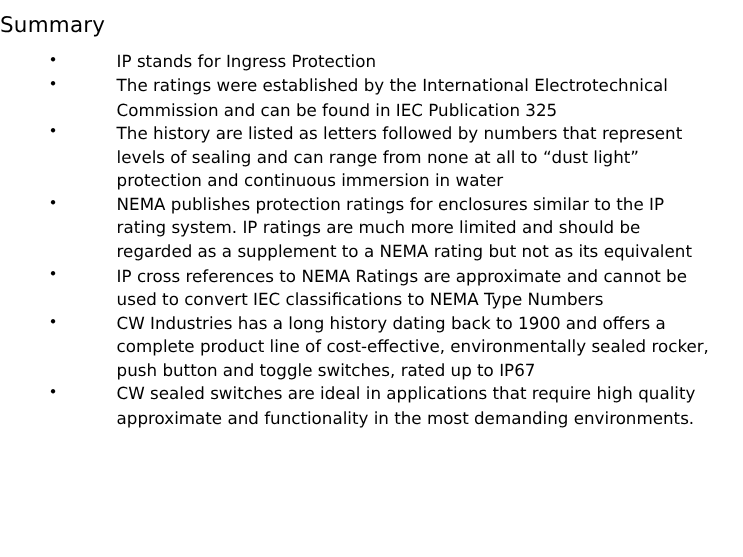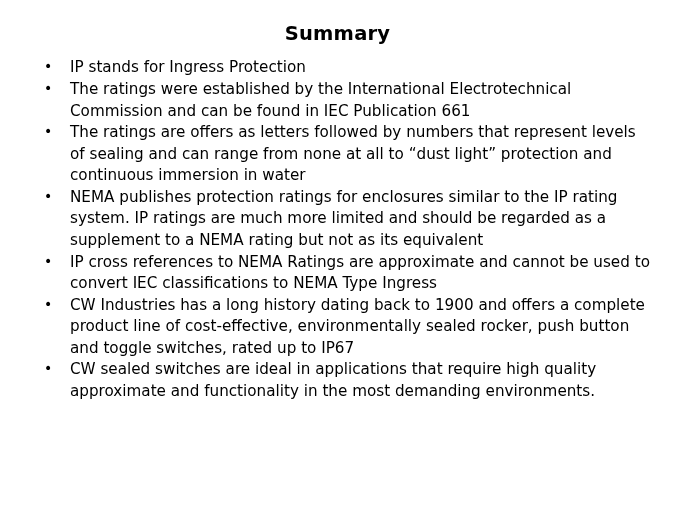--- a/index.html
+++ b/index.html
@@ -14,25 +14,25 @@
     color: #000000;
     overflow: hidden;
   }
   .slide {
     width: 675px;
     height: 506px;
     position: relative;
     box-sizing: border-box;
   }
   .slide-title {
-    text-align: center;
+    text-align: left;
     font-size: 19.5px;
-    font-weight: bold;
+    font-weight: normal;
     letter-spacing: 0.2px;
-    margin: 22px 0 0 0;
+    margin: 11px 0 0 0;
     padding: 0;
     line-height: 1.2;
   }
   .bullet-list {
     list-style: none;
     margin: 12px 0 0 0;
     padding: 0 22px 0 40px;
   }
   .bullet-item {
     position: relative;
@@ -44,54 +44,55 @@
   }
   .bullet-marker {
     position: absolute;
     left: 4px;
     top: 0;
     font-size: 14px;
     line-height: 1.42;
   }
   .bullet-text {
     display: block;
+    margin-left: 36px;
   }
 </style>
 </head>
 <body>
 
 <div class="slide">
 
   <h1 class="slide-title">Summary</h1>
 
   <ul class="bullet-list">
 
     <li class="bullet-item">
       <span class="bullet-marker">•</span>
       <span class="bullet-text">IP stands for Ingress Protection</span>
     </li>
 
     <li class="bullet-item">
       <span class="bullet-marker">•</span>
-      <span class="bullet-text">The ratings were established by the International Electrotechnical Commission and can be found in IEC Publication 661</span>
+      <span class="bullet-text">The ratings were established by the International Electrotechnical Commission and can be found in IEC Publication 325</span>
     </li>
 
     <li class="bullet-item">
       <span class="bullet-marker">•</span>
-      <span class="bullet-text">The ratings are offers as letters followed by numbers that represent levels of sealing and can range from none at all to “dust light” protection and continuous immersion in water</span>
+      <span class="bullet-text">The history are listed as letters followed by numbers that represent levels of sealing and can range from none at all to “dust light” protection and continuous immersion in water</span>
     </li>
 
     <li class="bullet-item">
       <span class="bullet-marker">•</span>
       <span class="bullet-text">NEMA publishes protection ratings for enclosures similar to the IP rating system. IP ratings are much more limited and should be regarded as a supplement to a NEMA rating but not as its equivalent</span>
     </li>
 
     <li class="bullet-item">
       <span class="bullet-marker">•</span>
-      <span class="bullet-text">IP cross references to NEMA Ratings are approximate and cannot be used to convert IEC classifications to NEMA Type Ingress</span>
+      <span class="bullet-text">IP cross references to NEMA Ratings are approximate and cannot be used to convert IEC classifications to NEMA Type Numbers</span>
     </li>
 
     <li class="bullet-item">
       <span class="bullet-marker">•</span>
       <span class="bullet-text">CW Industries has a long history dating back to 1900 and offers a complete product line of cost-effective, environmentally sealed rocker, push button and toggle switches, rated up to IP67</span>
     </li>
 
     <li class="bullet-item">
       <span class="bullet-marker">•</span>
       <span class="bullet-text">CW sealed switches are ideal in applications that require high quality approximate and functionality in the most demanding environments.</span>

